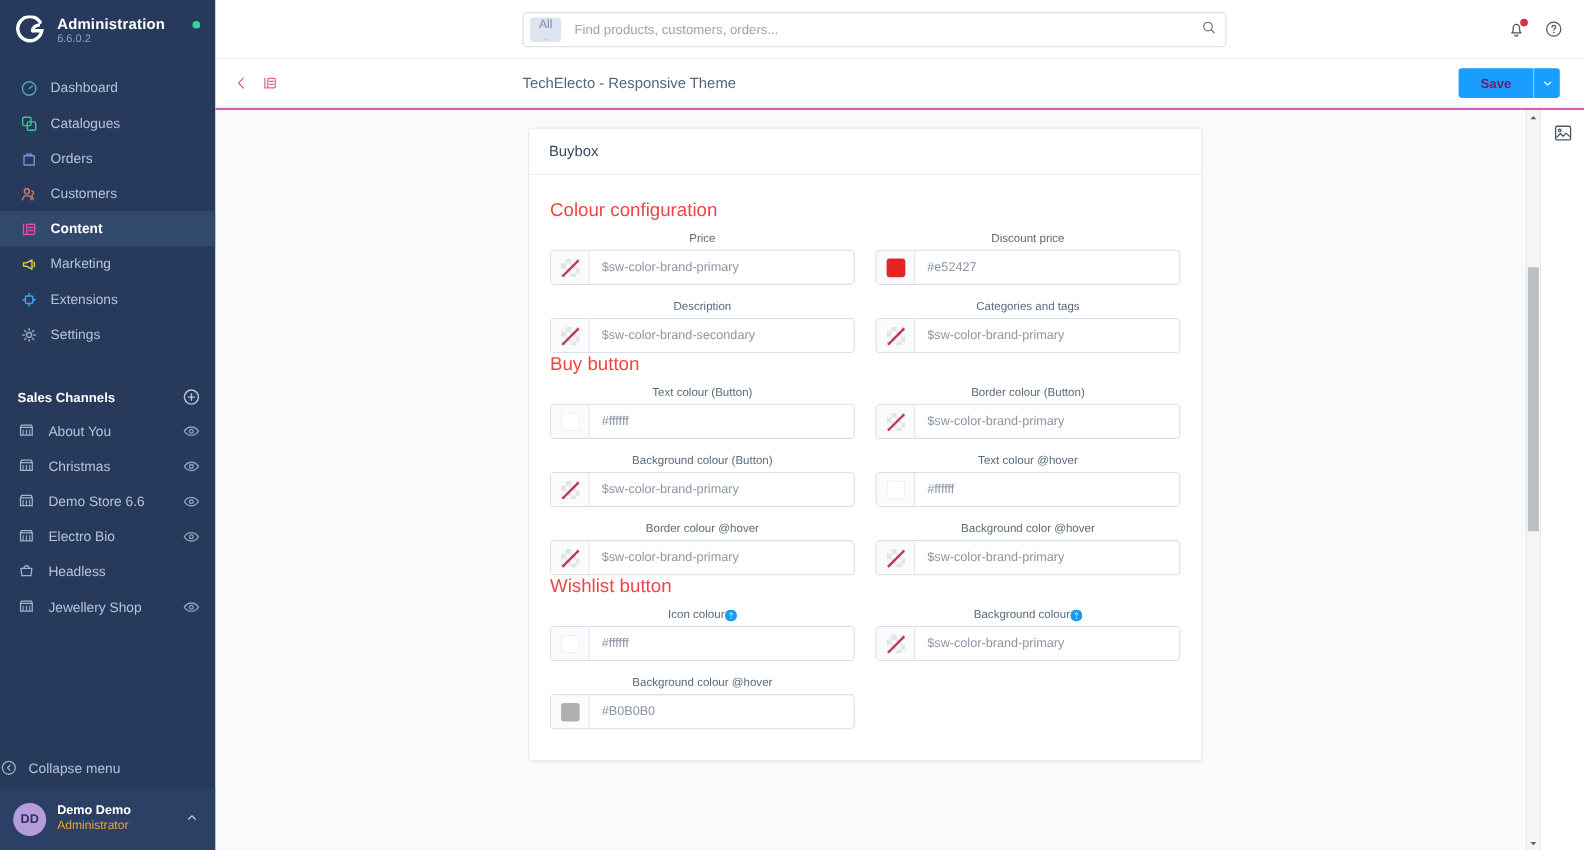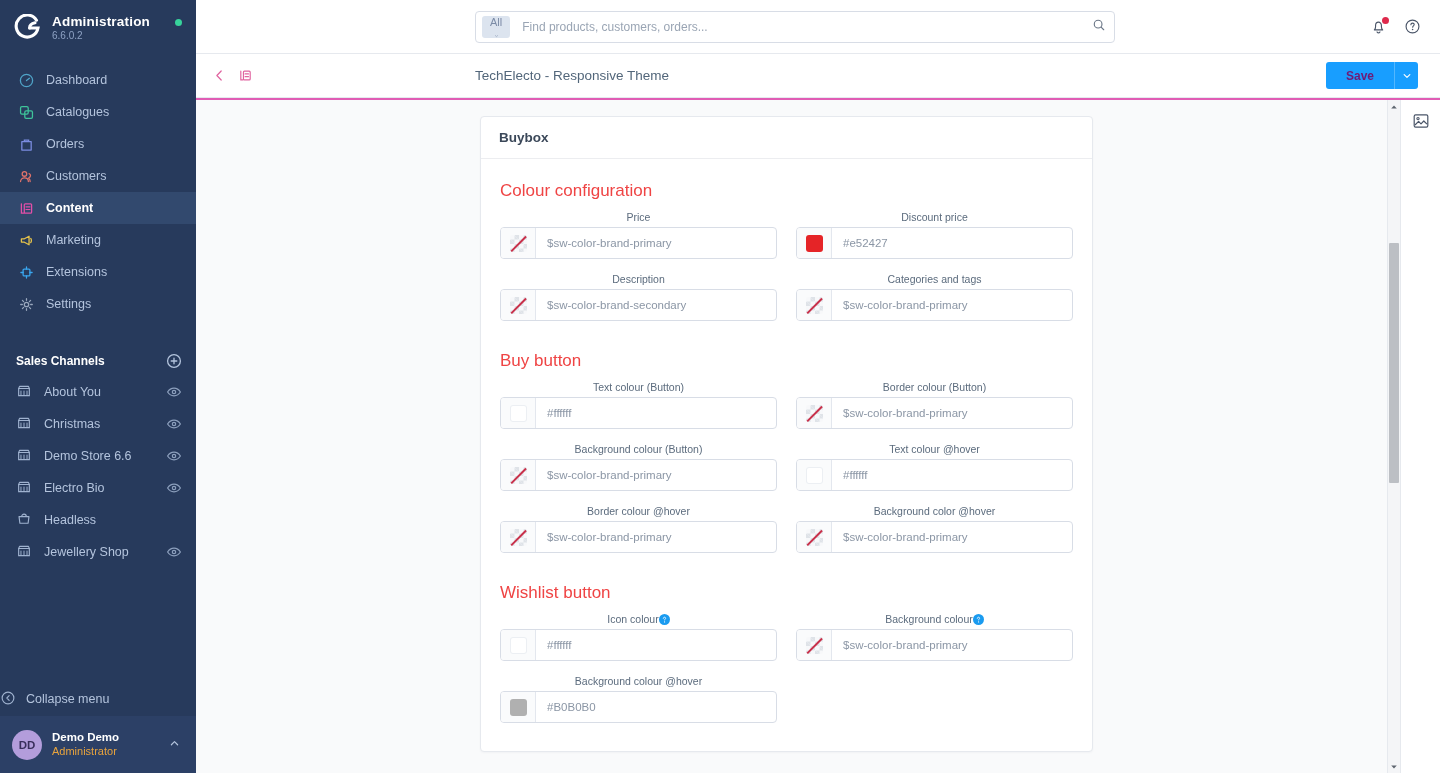--- a/index.html
+++ b/index.html
@@ -121,25 +121,25 @@
     background: #f9fafb; overflow: hidden;
   }
 
   
   .card {
     position: absolute; left: 284px; top: 16px; width: 613px;
     background: #fff; border: 1px solid #e6e9ee; border-radius: 4px;
     box-shadow: 0 1px 2px rgba(40,50,70,.04);
   }
   .card-head { height: 42px; display: flex; align-items: center; padding: 0 18px; border-bottom: 1px solid #ecedf0; }
-  .card-title { font-size: 13.5px; font-weight: bold; color: #3b4859; }
+  .card-title { font-size: 13.5px; font-weight: normal; color: #3b4859; }
   .card-body { padding: 22px 19px 28px 19px; }
 
   .section-title { font-size: 17px; color: #ef4444; margin-bottom: 10px; }
-  .section + .section { margin-top: 30px; }
+  .section + .section { }
 
   .grid { display: flex; flex-wrap: wrap; column-gap: 19px; row-gap: 14px; }
   .field { width: 277px; }
   .field-label {
     font-size: 10.5px; color: #5b6b7d; margin-bottom: 4px;
     display: flex; align-items: center; justify-content: center;
   }
   .help-ic { width: 11px; height: 11px; cursor: pointer; }
   .colorfield {
     height: 32px; border: 1px solid #d8dde6; border-radius: 4px; background: #fff;

